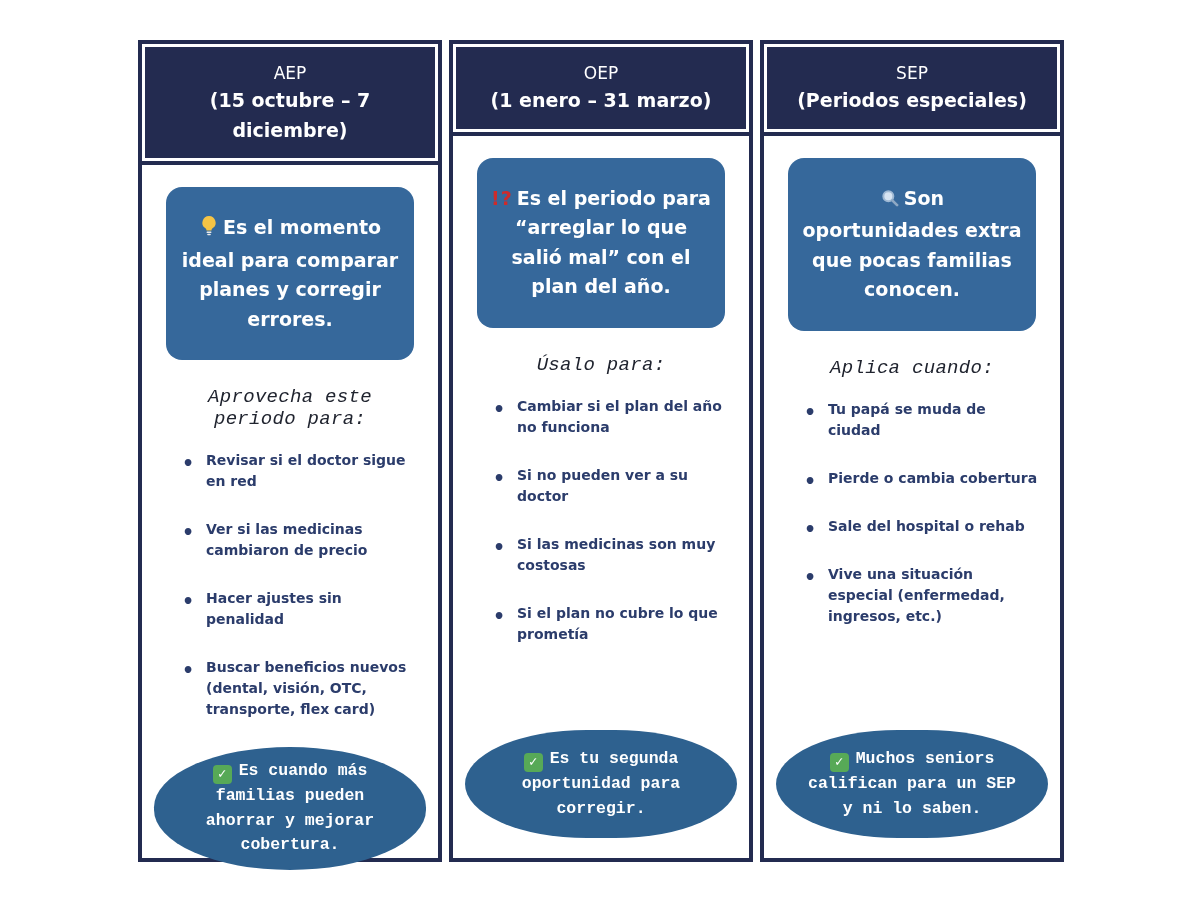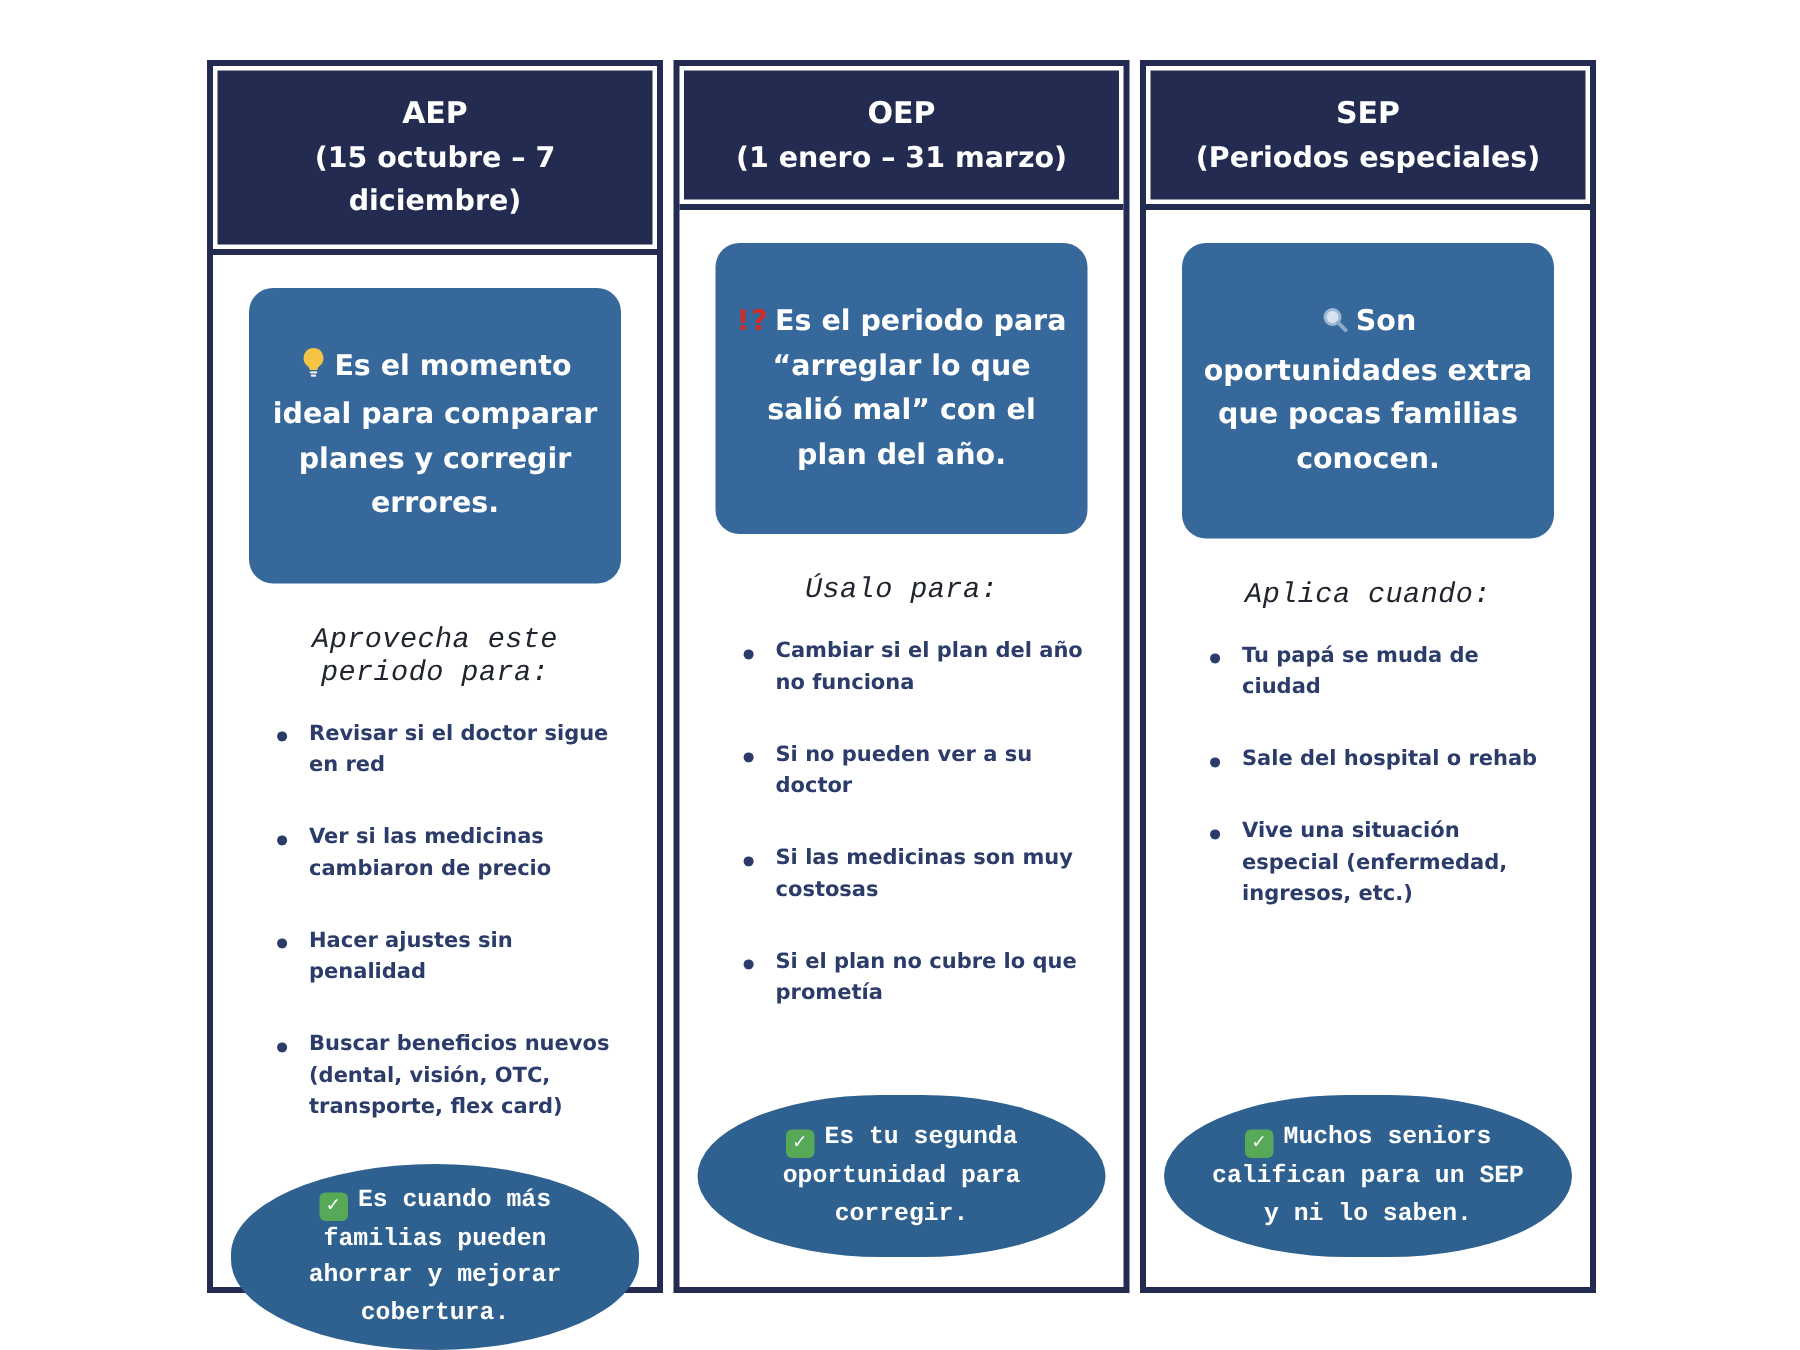--- a/index.html
+++ b/index.html
@@ -15,30 +15,30 @@
   .column{
     flex:1;box-sizing:border-box;background:#fff;
     border:4px solid var(--navy);
     display:flex;flex-direction:column;
   }
   .header-wrap{padding:3px;border-bottom:4px solid var(--navy);}
   .header{
     background:var(--navy);color:#fff;text-align:center;
     padding:13px 4px;
   }
-  .header-title{font-weight:bold;font-size:20px;line-height:1.55;}
+  .header-title{font-weight:normal;font-size:17px;line-height:1.55;}
   .header-sub{font-weight:bold;font-size:19px;line-height:1.55;}
   .body{
     flex:1;display:flex;flex-direction:column;
     padding:22px 20px 12px;box-sizing:border-box;
   }
   .callout{
     background:var(--callout-blue);border-radius:16px;
     color:#fff;font-weight:bold;font-size:19px;line-height:1.55;
-    text-align:center;padding:38px 12px;margin:0 4px;
+    text-align:center;padding:26px 12px;margin:0 4px;
   }
   .icon-inline{display:inline-block;vertical-align:-3px;margin-right:4px;}
   .interro{
     color:var(--alert-red);font-weight:bold;font-size:19px;
     letter-spacing:1px;margin-right:4px;
   }
   .list-intro{
     font-style:italic;font-size:19px;color:var(--intro-text);
     text-align:center;margin-top:26px;letter-spacing:.3px;font-family:Liberation Mono, monospace;
   }
@@ -132,20 +132,21 @@
     <div class="body">
       <div class="callout">
         <span class="icon-inline"><svg width="20" height="20" viewBox="0 0 24 24">
               <circle cx="10" cy="10" r="6" fill="#D6E4F2" stroke="#9FB9D4" stroke-width="2.4"></circle>
               <line x1="14.8" y1="14.8" x2="20.5" y2="20.5" stroke="#8FA9C4" stroke-width="3.2" stroke-linecap="round"></line>
             </svg></span><span>Son oportunidades extra que pocas familias conocen.</span>
       </div>
       <div class="list-intro">Aplica cuando:</div>
       <ul class="bullets">
         <li>Tu papá se muda de ciudad</li>
+        <li>Pierde o cambia cobertura</li>
         <li>Sale del hospital o rehab</li>
         <li>Vive una situación especial (enfermedad, ingresos, etc.)</li>
       </ul>
       <div class="pill">
         <span><span class="check">✓</span><span>Muchos seniors califican para un SEP y ni lo saben.</span></span>
       </div>
     </div>
   </div>
 
 </div>

